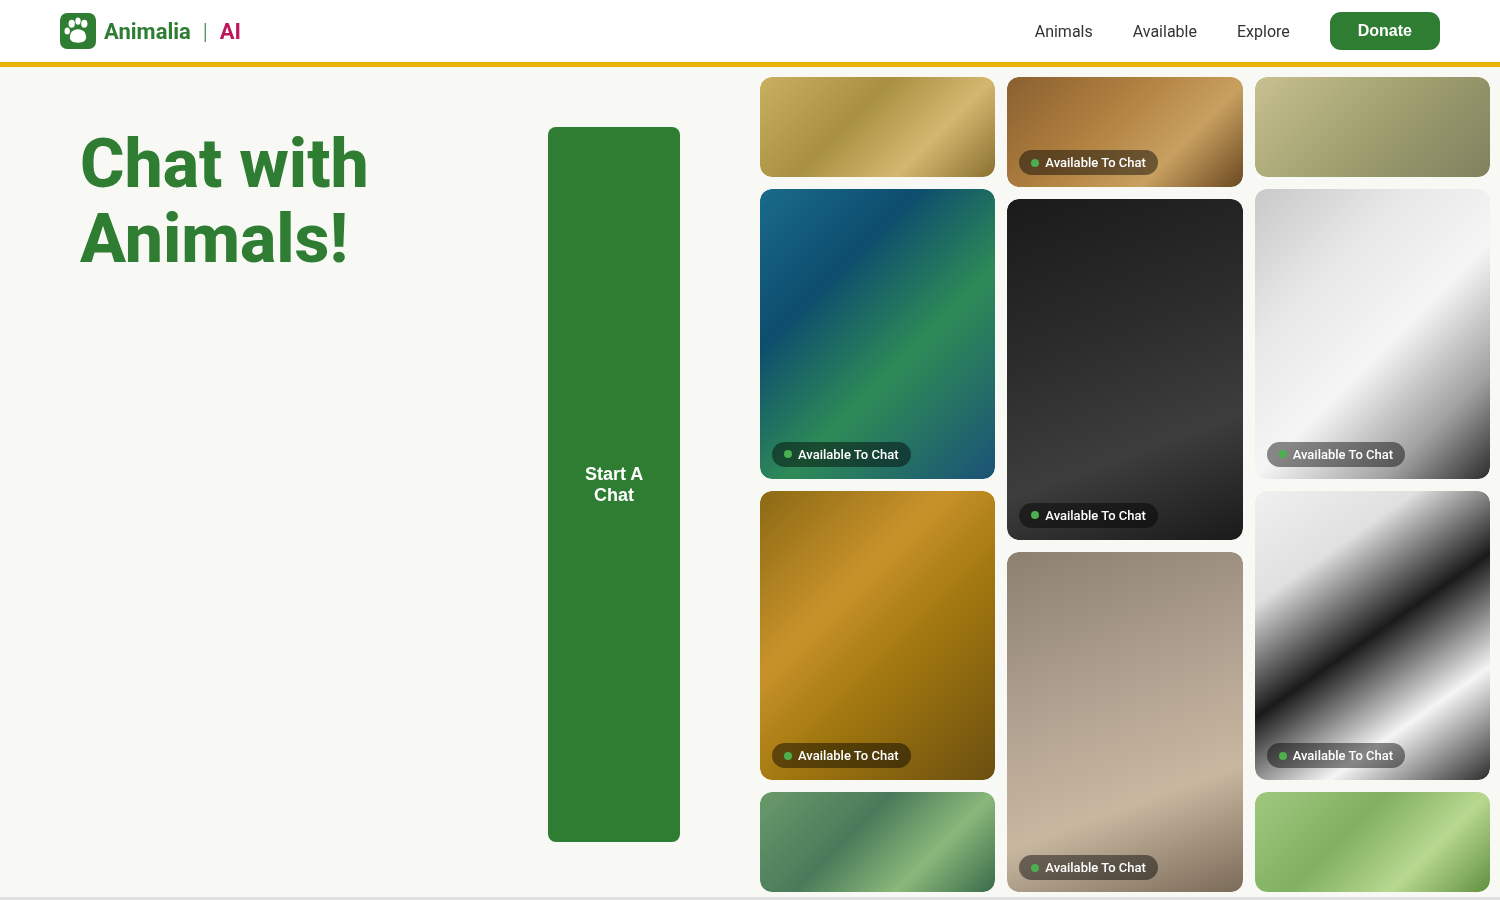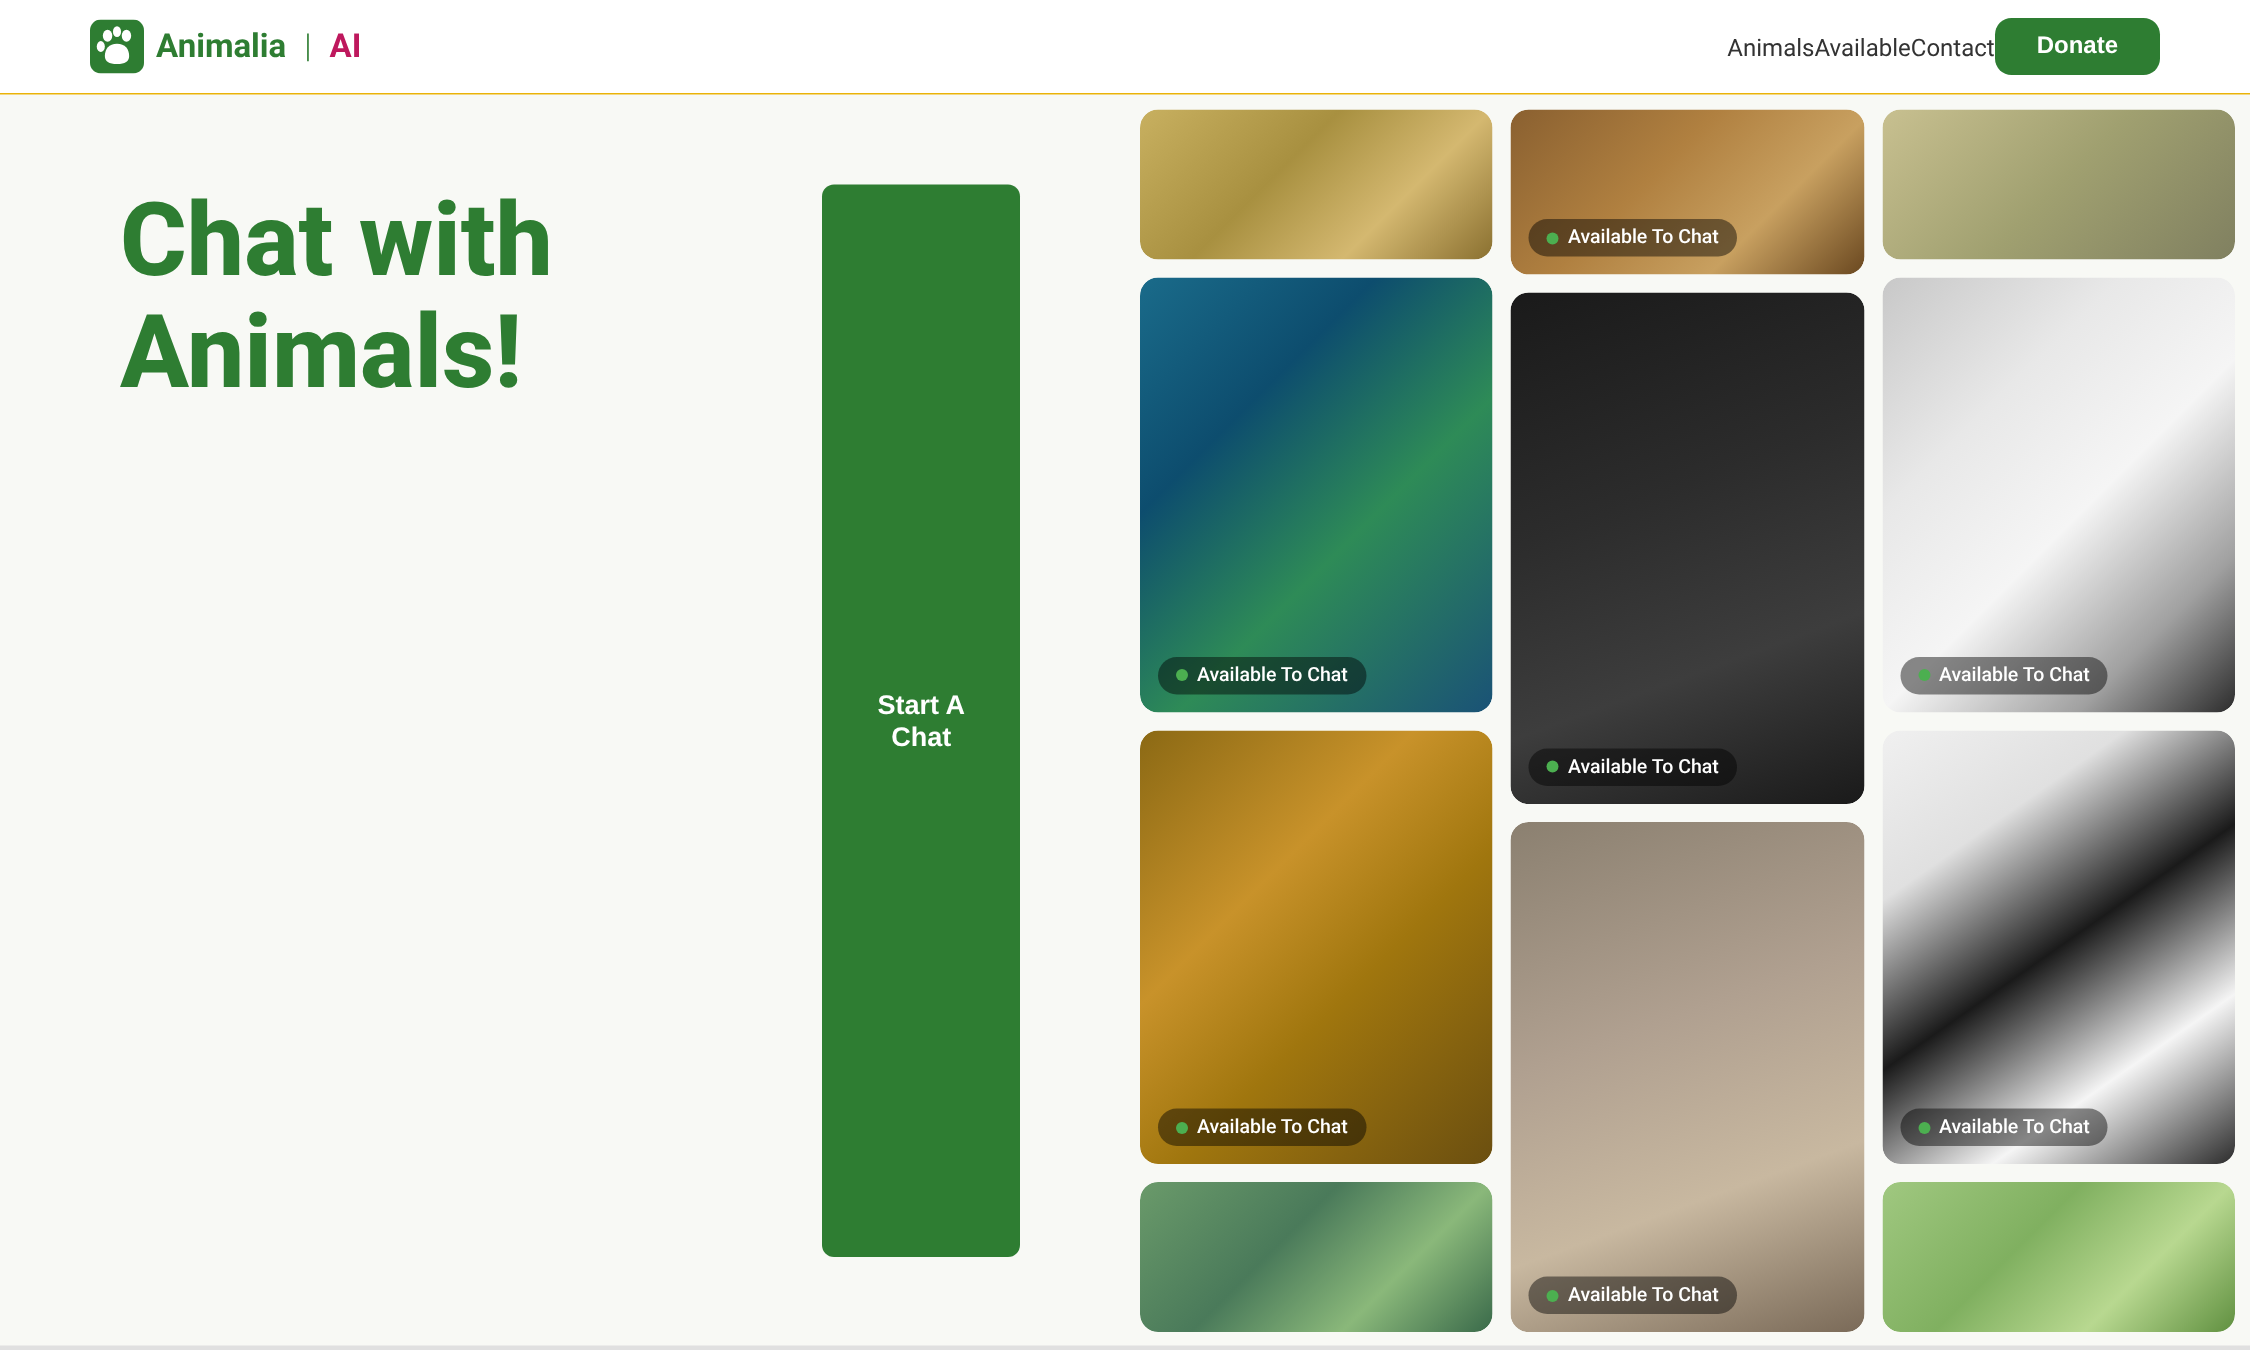--- a/index.html
+++ b/index.html
@@ -17,21 +17,21 @@
       position: relative;
     }
 
     
     .navbar {
       display: flex;
       align-items: center;
       justify-content: space-between;
       padding: 12px 60px;
       background: #fff;
-      border-bottom: 1px solid #eab308;
+      border-bottom: 5px solid #eab308;
       position: relative;
       z-index: 10;
     }
 
     .logo-container {
       display: flex;
       align-items: center;
       gap: 8px;
     }
 
@@ -55,20 +55,21 @@
 
     .logo-ai {
       font-size: 22px;
       font-weight: 700;
       color: #be185d;
     }
 
     .nav-links {
       display: flex;
       align-items: center;
+      gap: 40px;
     }
 
     .nav-link {
       font-size: 16px;
       color: #333;
       cursor: pointer;
       text-decoration: none;
     }
 
     .donate-btn {
@@ -272,21 +273,21 @@
       <path d="M20 18 C14 18 11 22 11 27 C11 31 14 33 20 33 C26 33 29 31 29 27 C29 22 26 18 20 18Z" fill="white"></path>
     </svg>
     <span class="logo-text">Animalia</span>
     <span class="logo-divider">|</span>
     <span class="logo-ai">AI</span>
   </div>
 
   <div class="nav-links">
     <a class="nav-link">Animals</a>
     <a class="nav-link">Available</a>
-    <a class="nav-link">Contact</a>
+    <a class="nav-link">Explore</a>
     <button class="donate-btn">Donate</button>
   </div>
 </nav>
 
 <div class="main-content">
 
   <section class="hero-section">
     <h1 class="hero-title">Chat with Animals!</h1>
     <button class="start-chat-btn">Start A Chat</button>
   </section>

